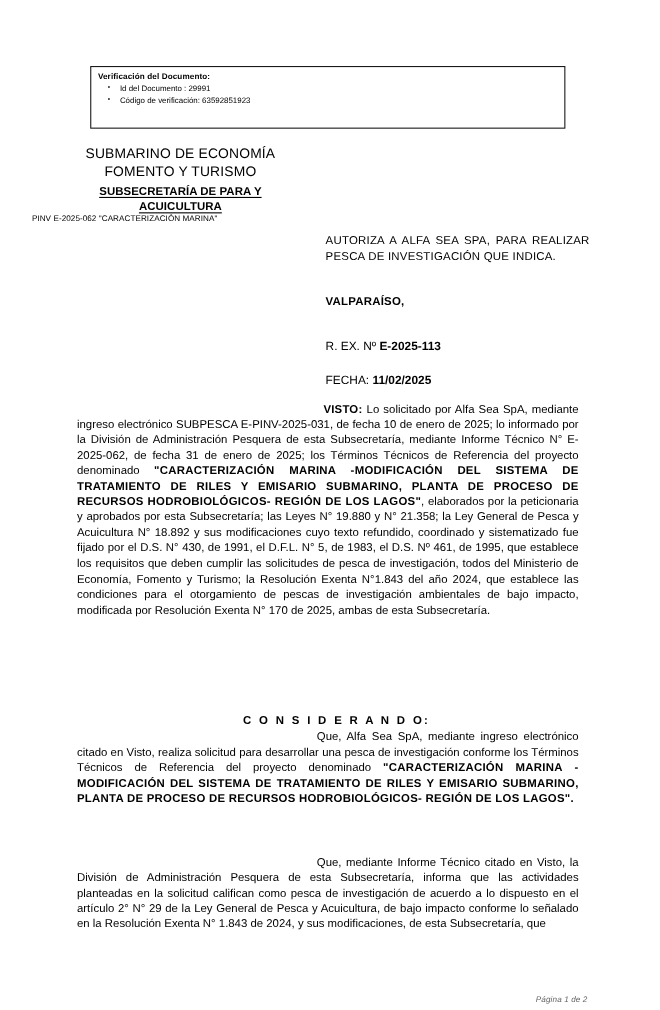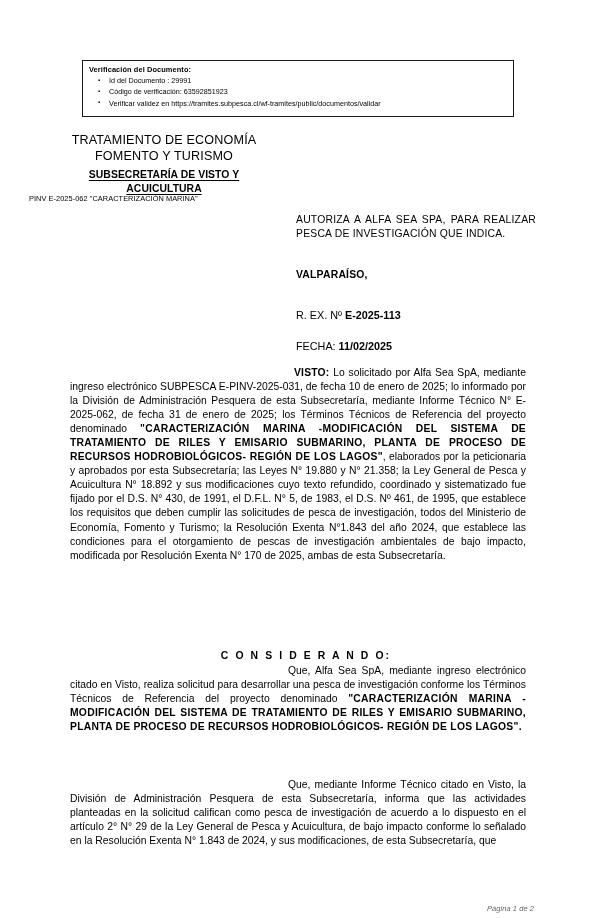--- a/index.html
+++ b/index.html
@@ -200,31 +200,30 @@
 </head>
 <body>
 
 <div class="page">
 
   <div class="verif-box">
     <div class="verif-title">Verificación del Documento:</div>
     <ul class="verif-list">
       <li>Id del Documento : 29991</li>
       <li>Código de verificación: 63592851923</li>
-      <li>Verificar validez en https://tramites.subpesca.cl/wf-tramites/public/documentos/validar</li>
     </ul>
   </div>
 
   <div class="ministry">
-    <div class="line1">TRATAMIENTO DE ECONOMÍA</div>
+    <div class="line1">SUBMARINO DE ECONOMÍA</div>
     <div class="line2">FOMENTO Y TURISMO</div>
   </div>
 
   <div class="subsec">
-    <span>SUBSECRETARÍA DE VISTO Y</span><br>
+    <span>SUBSECRETARÍA DE PARA Y</span><br>
     <span>ACUICULTURA</span>
   </div>
 
   <div class="pinv">PINV E-2025-062 "CARACTERIZACIÓN MARINA"</div>
 
   <div class="rightcol">
     <div class="subject">AUTORIZA A ALFA SEA SPA, PARA REALIZAR PESCA DE INVESTIGACIÓN QUE INDICA.</div>
     <div class="place">VALPARAÍSO,</div>
     <div class="resnum">
       <span>R. EX. Nº </span><b>E-2025-113</b>

